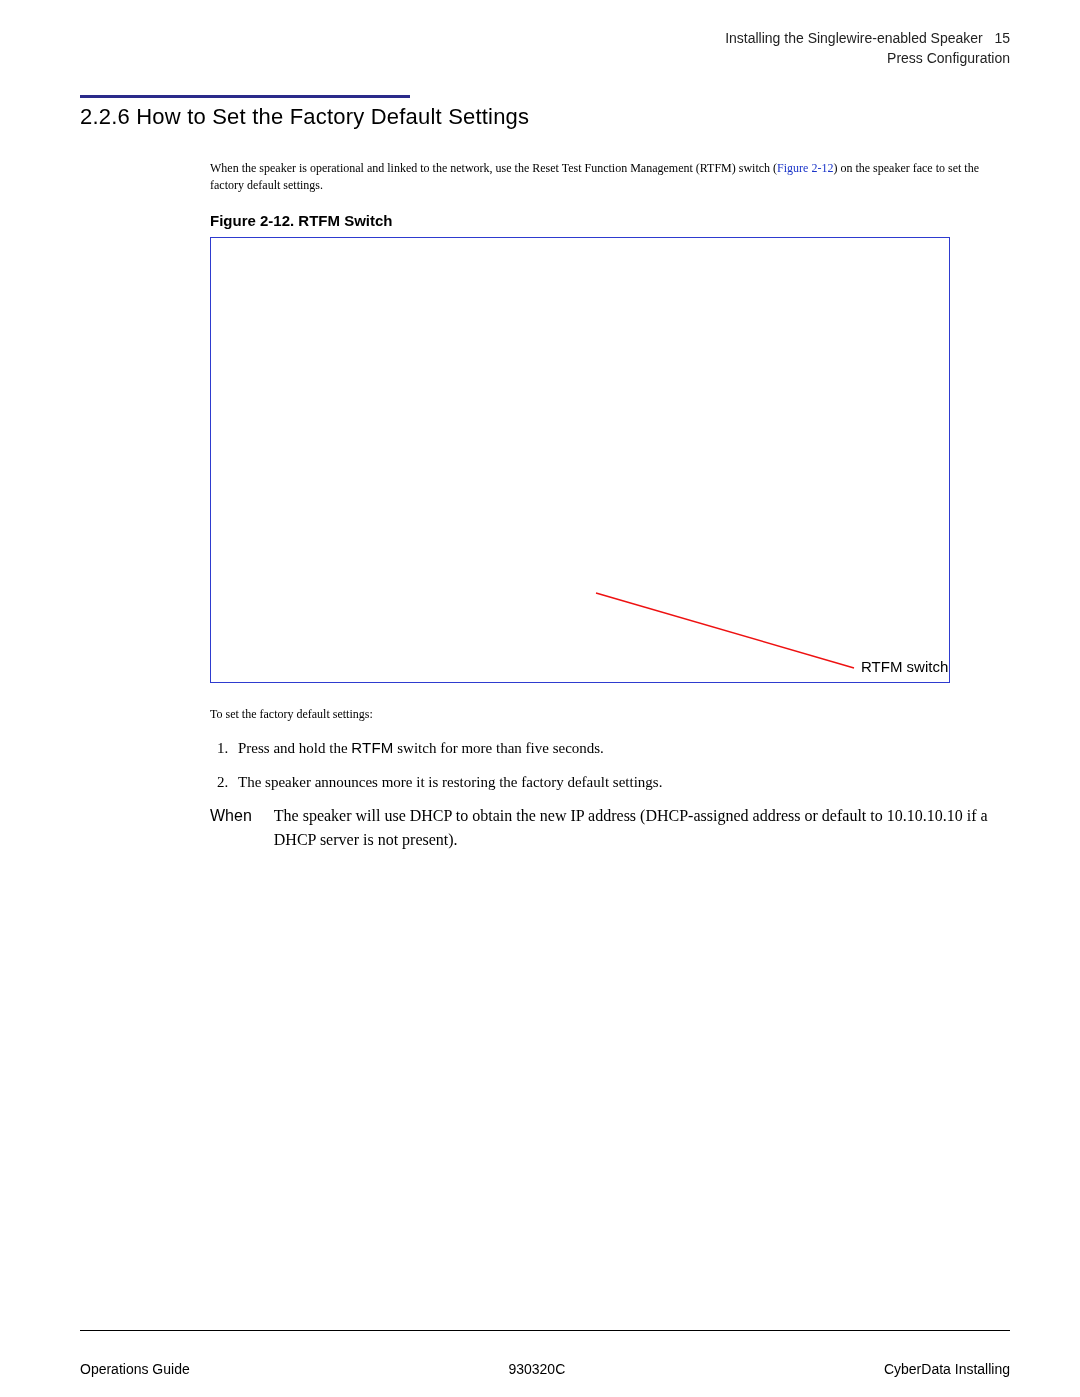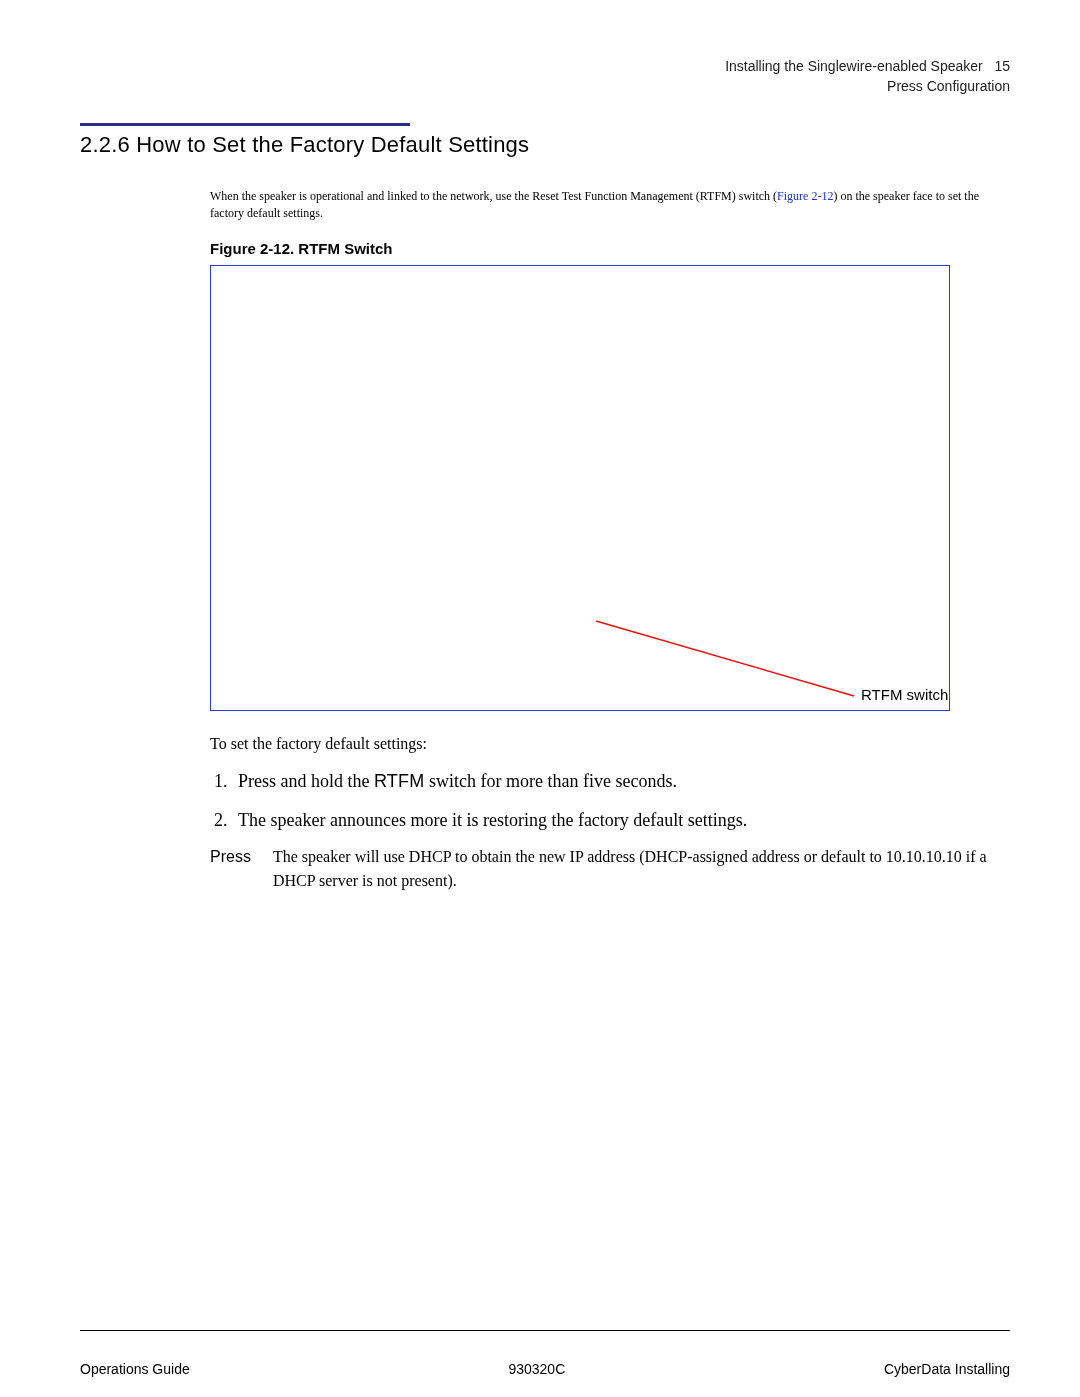--- a/index.html
+++ b/index.html
@@ -1,31 +1,31 @@
 <!DOCTYPE html>
 <html><head>
 <meta charset="utf-8">
 <style>
   * { box-sizing: border-box; margin: 0; padding: 0; }
   html, body { width: 1080px; height: 1397px; background: #fff; font-family: "Palatino Linotype", "Book Antiqua", Palatino, Georgia, serif; color: #000; }
-  .page { position: relative; width: 1080px; height: 1397px; padding: 56px 70px 0 80px; }
+  .page { position: relative; width: 1080px; height: 1397px; padding: 28px 70px 0 80px; }
   .running-head { text-align: right; font-family: "Century Gothic", "Avant Garde", Arial, sans-serif; font-size: 14px; line-height: 1.45; color: #222; margin-bottom: 26px; }
   .rule-top { border-top: 3px solid #2a2a8a; width: 330px; margin-bottom: 6px; }
   .h2 { font-family: "Century Gothic", "Avant Garde", Arial, sans-serif; font-weight: 400; font-size: 22px; letter-spacing: .2px; margin-bottom: 30px; }
   .h3 { font-family: "Century Gothic", "Avant Garde", Arial, sans-serif; font-weight: 400; font-size: 20px; margin-bottom: 22px; }
   .body-indent { margin-left: 130px; max-width: 790px; }
   .para { font-size: 12px; line-height: 1.45; margin-bottom: 10px; }
   .para .ref { color: #1a34c8; }
   .fig-caption { text-align: left; font-family: Arial, Helvetica, sans-serif; font-weight: 700; font-size: 15px; margin: 18px 0 8px; }
   .figure-box { position: relative; border: 1.5px solid #2e3bcf; width: 740px; height: 446px; margin-left: 0; }
   .callout-line { position: absolute; }
   .callout-label { position: absolute; font-family: Arial, Helvetica, sans-serif; font-size: 15px; color: #000; }
-  .lead { font-size: 16px; margin-top: 24px; margin-bottom: 14px; }
+  .lead { font-size: 12px; margin-top: 24px; margin-bottom: 14px; }
   .ol { margin-left: 22px; }
-  .ol li { font-size: 18px; line-height: 1.6; margin-bottom: 10px; padding-left: 6px; }
+  .ol li { font-size: 15px; line-height: 1.6; margin-bottom: 10px; padding-left: 6px; }
   .rtfm-inline { font-family: Arial, Helvetica, sans-serif; letter-spacing: .2px; }
   .note-row { display: flex; gap: 22px; margin-top: 8px; font-size: 16px; line-height: 1.5; }
   .note-label { font-family: "Century Gothic", "Avant Garde", Arial, sans-serif; flex: 0 0 auto; }
   .note-text { flex: 1 1 auto; }
   .footer-rule { position: absolute; left: 80px; right: 70px; bottom: 66px; border-top: 1px solid #000; }
   .footer { position: absolute; left: 80px; right: 70px; bottom: 20px; display: flex; justify-content: space-between; font-family: "Century Gothic", "Avant Garde", Arial, sans-serif; font-size: 14px; }
 </style>
 </head>
 <body>
 
@@ -63,21 +63,21 @@
     <ol class="ol">
       <li>
         <span>Press and hold the </span><span class="rtfm-inline">RTFM</span><span> switch for more than five seconds.</span>
       </li>
       <li>
         <span>The speaker announces more it is restoring the factory default settings.</span>
       </li>
     </ol>
 
     <div class="note-row">
-      <div class="note-label">Press</div>
+      <div class="note-label">When</div>
       <div class="note-text">The speaker will use DHCP to obtain the new IP address (DHCP-assigned address or default to 10.10.10.10 if a DHCP server is not present).</div>
     </div>
 
   </div>
 
   <div class="footer-rule"></div>
   <div class="footer">
     <span>Operations Guide</span>
     <span>930320C</span>
     <span>CyberData Installing</span>

